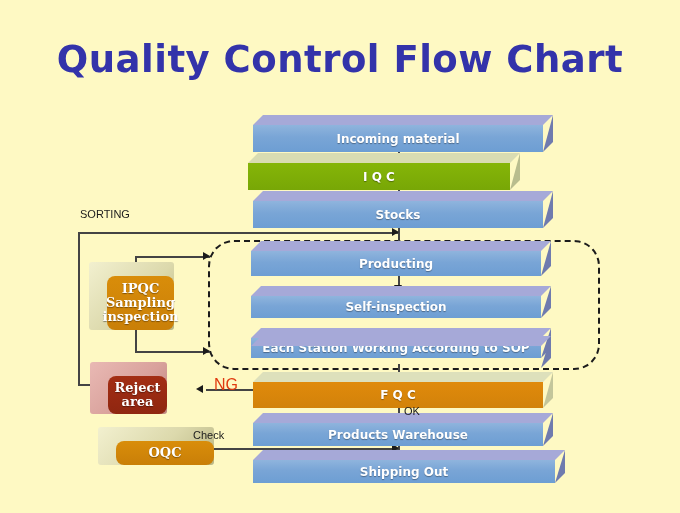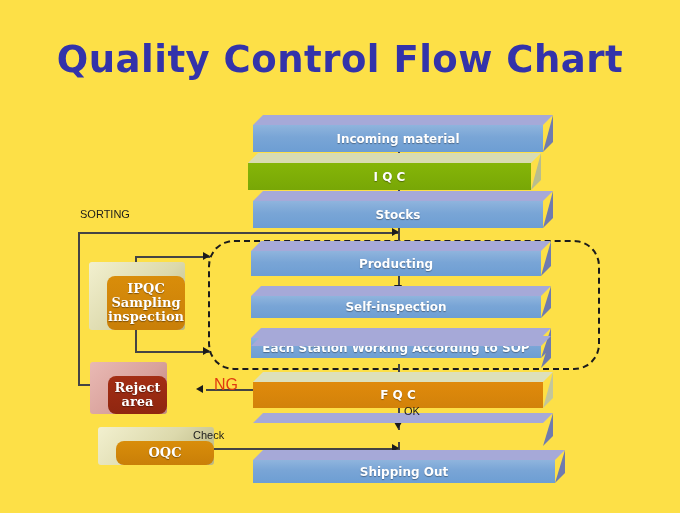--- a/index.html
+++ b/index.html
@@ -7,21 +7,21 @@
     padding: 0;
     background: #ffffff;
   }
   body {
     font-family: "Liberation Sans", sans-serif;
   }
   #stage {
     position: relative;
     width: 680px;
     height: 513px;
-    background: #fde047;
+    background: #fef9c3;
     overflow: hidden;
   }
 
   
   #title {
     position: absolute;
     left: 0;
     top: 38px;
     width: 680px;
     text-align: center;
@@ -250,21 +250,21 @@
 
   <div class="ln hl" style="left:172px; top:448px; width:228px;"></div>
   <div class="arrowright" style="left:392px; top:444px;"></div>
 
   <div class="slab blue" style="left:253px; top:115px; width:300px; height:37px;">
     <div class="top"></div>
     <div class="side"></div>
     <div class="face">Incoming material</div>
   </div>
 
-  <div class="slab green" style="left:248px; top:153px; width:293px; height:37px;">
+  <div class="slab green" style="left:248px; top:153px; width:272px; height:37px;">
     <div class="top"></div>
     <div class="side"></div>
     <div class="face">I Q C</div>
   </div>
 
   <div class="slab blue" style="left:253px; top:191px; width:300px; height:37px;">
     <div class="top"></div>
     <div class="side"></div>
     <div class="face">Stocks</div>
   </div>
@@ -294,29 +294,30 @@
 
   <div class="slab orange" style="left:253px; top:372px; width:300px; height:36px;">
     <div class="top"></div>
     <div class="side"></div>
     <div class="face">F Q C</div>
   </div>
 
   <div class="slab blue" style="left:253px; top:413px; width:300px; height:33px;">
     <div class="top"></div>
     <div class="side"></div>
+    <div class="face">Products Warehouse</div>
   </div>
 
   <div class="slab blue" style="left:253px; top:450px; width:300px; height:33px;padding-left:12px;">
     <div class="top"></div>
     <div class="side"></div>
     <div class="face">Shipping Out</div>
   </div>
 
-  <div class="cube khaki" style="left:89px; top:262px; width:85px; height:68px;padding-left:11px;">
+  <div class="cube khaki" style="left:89px; top:262px; width:85px; height:68px;">
     <div class="cubeback"></div>
     <div class="cubeface">
       <span>
         <span>IPQC</span><br>
         <span>Sampling</span><br>
         <span>inspection</span>
       </span>
     </div>
   </div>
 

